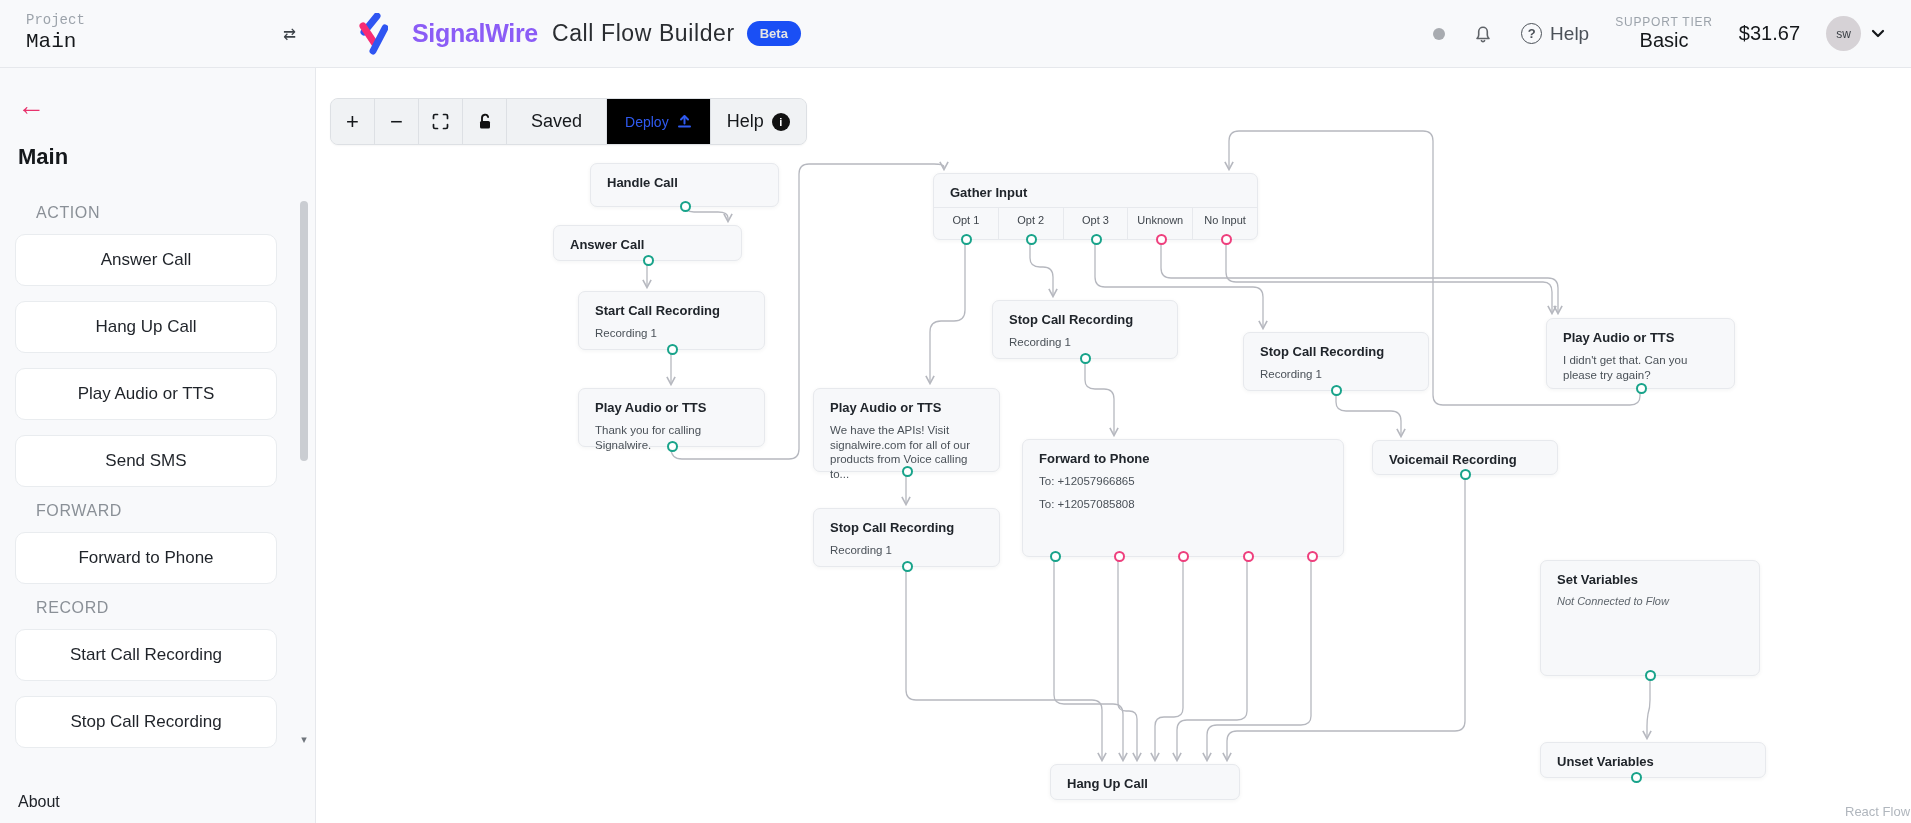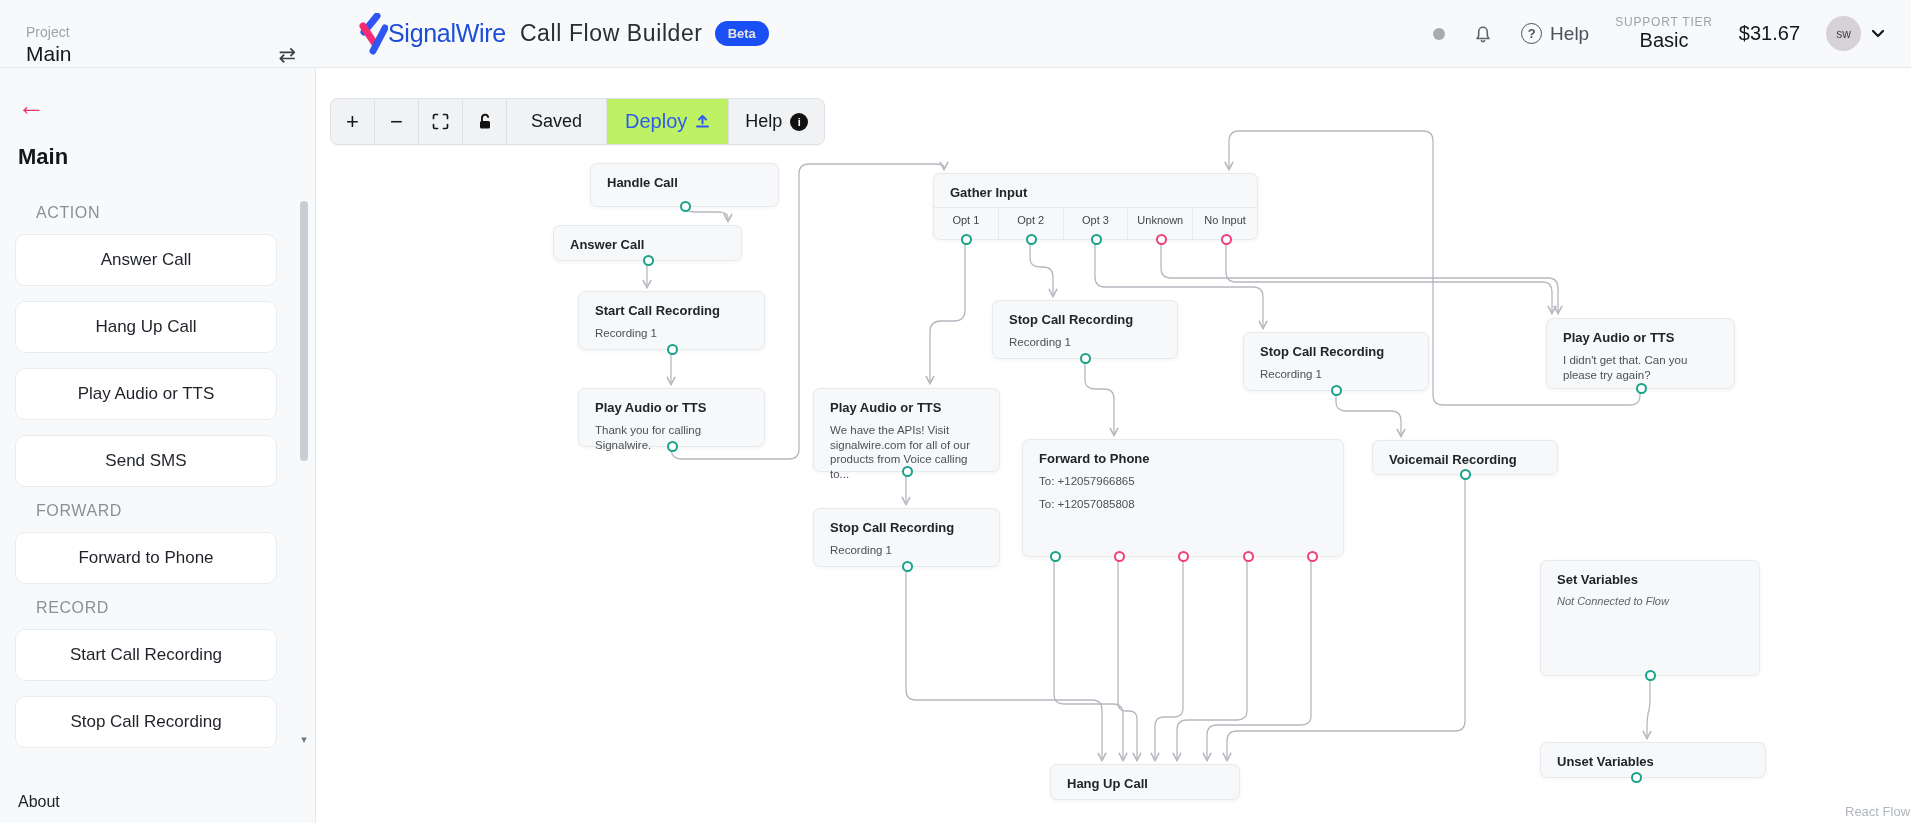--- a/index.html
+++ b/index.html
@@ -3,27 +3,27 @@
 <meta charset="utf-8">
 <style>
   * { margin:0; padding:0; box-sizing:border-box; }
   html,body { width:1911px; height:823px; overflow:hidden; background:#fff;
     font-family:"Liberation Sans", sans-serif; color:#1d2329; }
   .page { position:relative; width:1911px; height:823px; }
 
   
   .header { position:absolute; left:0; top:0; width:1911px; height:68px;
     background:#f8f9fb; border-bottom:1px solid #e6e8ec; display:flex; align-items:center; z-index:30; }
-  .hdr-left { width:316px; height:100%; display:flex; align-items:flex-end; padding:0 20px 0 26px; }
+  .hdr-left { width:316px; height:100%; display:flex; align-items:center; padding:0 20px 0 26px;font-family:Liberation Mono, monospace; }
   .proj-block { display:flex; flex-direction:column; }
   .proj-label { font-size:14px; color:#9ca3ab; line-height:17px; }
   .proj-name { font-size:21px; color:#15181b; line-height:26px; }
   .swap-icon { margin-left:auto; font-size:21px; color:#3c4248; cursor:pointer; }
   .brand { display:flex; align-items:center; margin-left:36px; }
-  .brand-name { font-size:25px; font-weight:400; color:#1d4ed8; letter-spacing:-0.3px; margin-left:0; }
+  .brand-name { font-size:25px; font-weight:700; color:#8b5cf6; letter-spacing:-0.3px; margin-left:24px; }
   .app-title { font-size:23px; color:#2a2d31; letter-spacing:0.6px; margin-left:14px; }
   .beta { margin-left:12px; background:#1a4ff5; color:#e5e5e5; font-size:13px; font-weight:700;
     padding:5px 13px; border-radius:14px; }
   .hdr-right { margin-left:auto; display:flex; align-items:center; gap:26px; padding-right:26px; }
   .status-dot { width:12px; height:12px; border-radius:50%; background:#a8abb0; }
   .help-group { display:flex; align-items:center; gap:8px; color:#4b5158; font-size:19px; cursor:pointer; }
   .qmark { width:21px; height:21px; border:1.6px solid #4b5158; border-radius:50%;
     display:flex; align-items:center; justify-content:center; font-size:13px; font-weight:700; }
   .tier { text-align:center; }
   .tier-label { font-size:12px; letter-spacing:0.8px; color:#9ca3ab; }
@@ -58,21 +58,21 @@
   
   .toolbar { position:absolute; left:330px; top:98px; height:47px; display:flex; z-index:25;
     border:1px solid #dde0e4; border-radius:8px; overflow:hidden; background:#f0f2f4;
     box-shadow:0 1px 2px rgba(20,25,30,0.04); }
   .tb-cell { display:flex; align-items:center; justify-content:center; padding:0 15px;
     border-right:1px solid #dde0e4; background:#f0f2f4; font-size:18px; color:#15181b;
     cursor:pointer; gap:8px; border-top:none; border-bottom:none; border-left:none;
     font-family:"Liberation Sans",sans-serif; }
   .tb-cell:last-child { border-right:none; }
   .tb-sq { width:44px; padding:0; font-size:22px; }
-  .tb-deploy { background:#bef264; color:#2f5af0; font-size:20px; }
+  .tb-deploy { background:#000000; color:#2f5af0; font-size:14px; }
   .info-dot { width:18px; height:18px; border-radius:50%; background:#111; color:#fff;
     font-size:11px; font-weight:700; display:flex; align-items:center; justify-content:center; }
 
   
   .node { position:absolute; background:#f7f8fa; border:1px solid #e7e9ed; border-radius:7px;
     box-shadow:0 1px 4px rgba(25,30,40,0.05); z-index:10; cursor:grab; }
   .n-title { font-size:13px; font-weight:700; color:#20252b; padding:11px 16px 0 16px; line-height:15px; }
   .n-sub { font-size:11.5px; color:#4a5158; padding:8px 16px 0 16px; line-height:14.5px; }
   .n-note { font-size:11px; color:#5f666d; font-style:italic; padding:8px 16px 0 16px; }
   .outputs { position:absolute; left:0; right:0; bottom:0; height:32px; display:flex;

